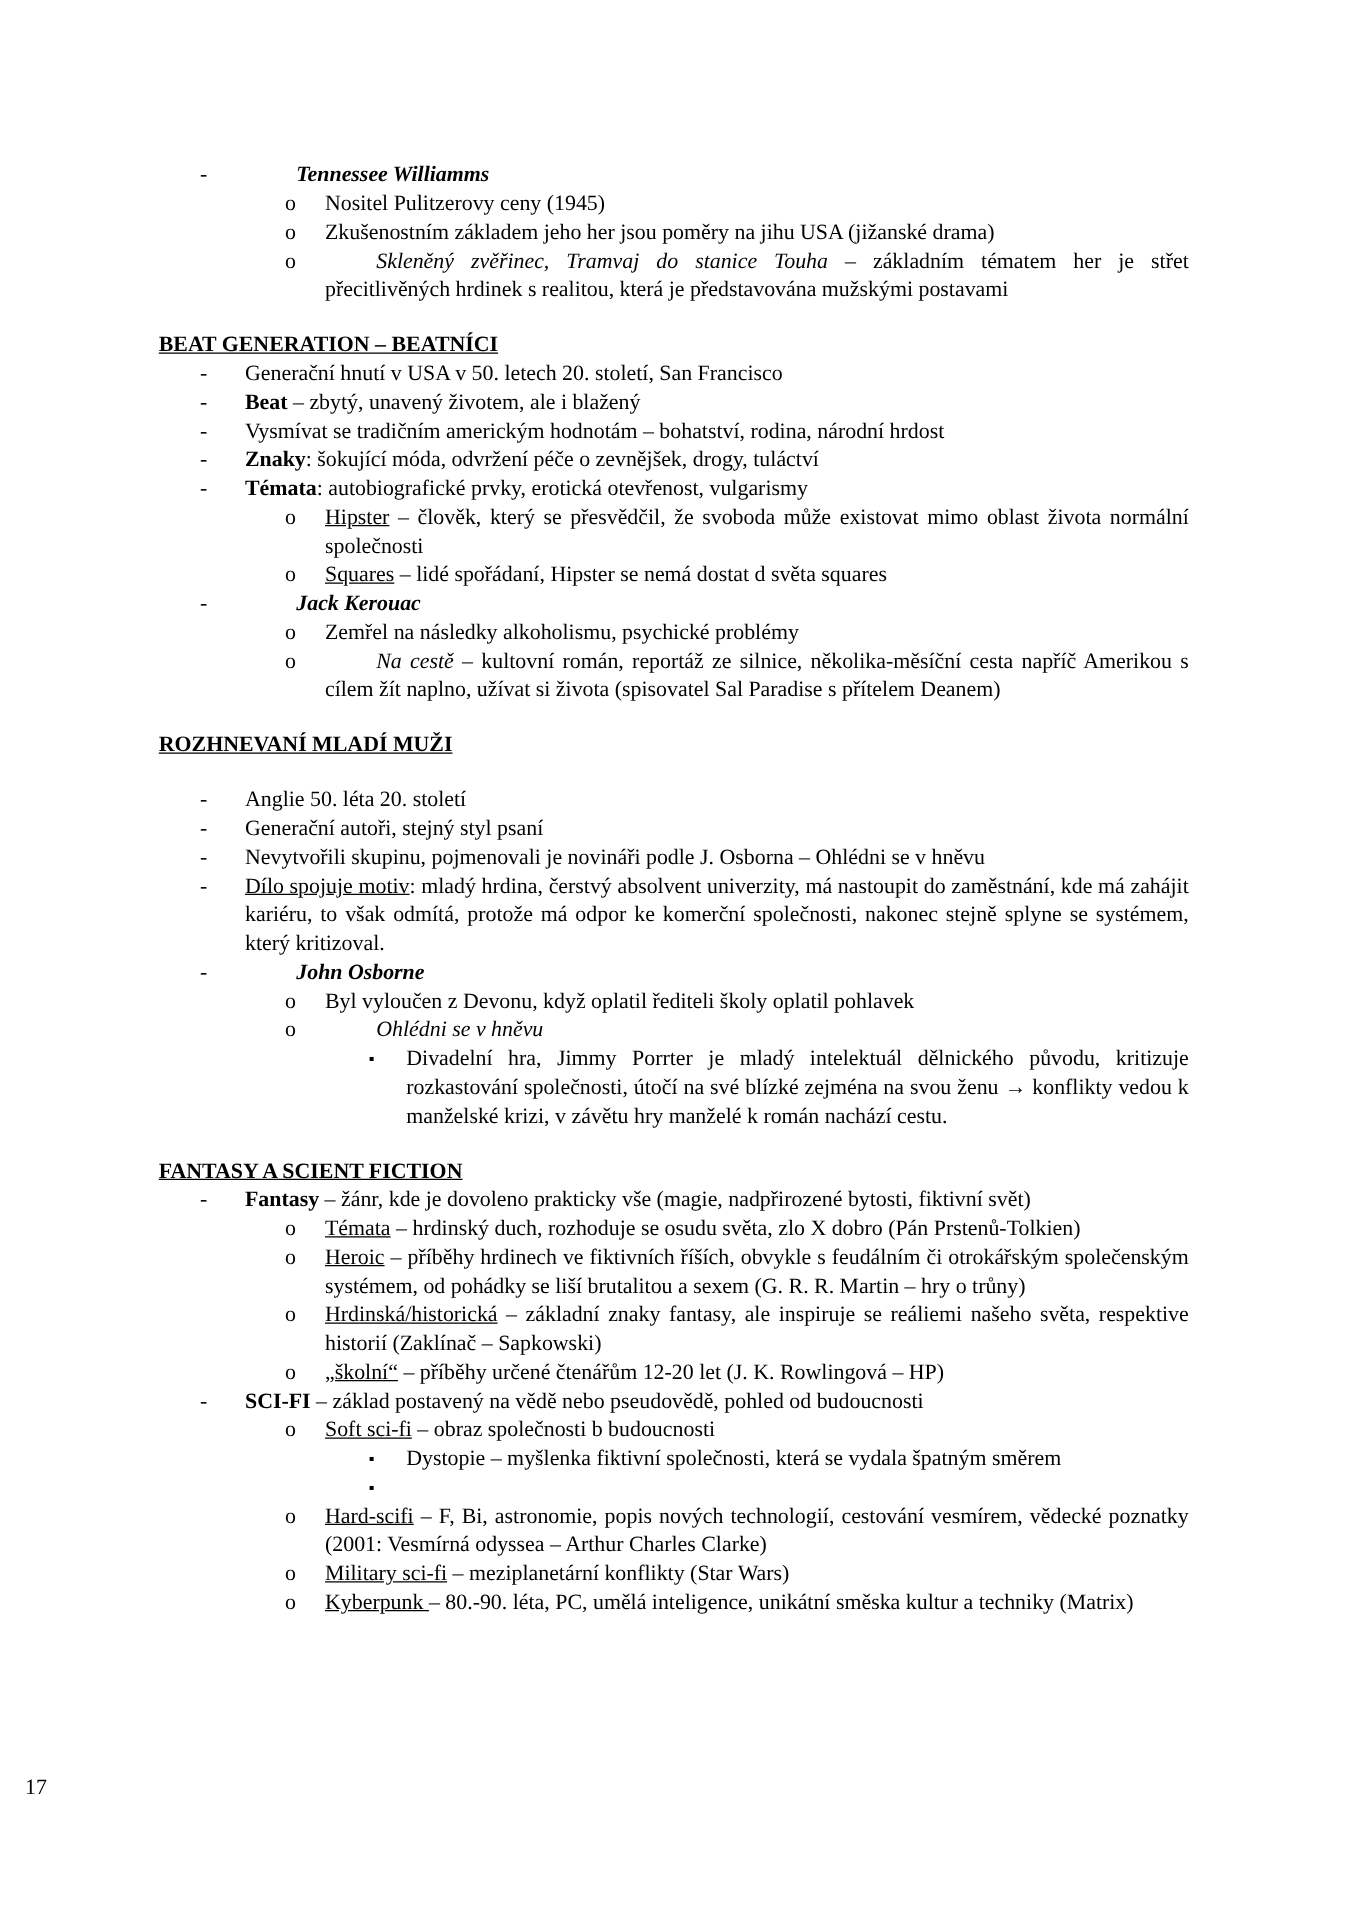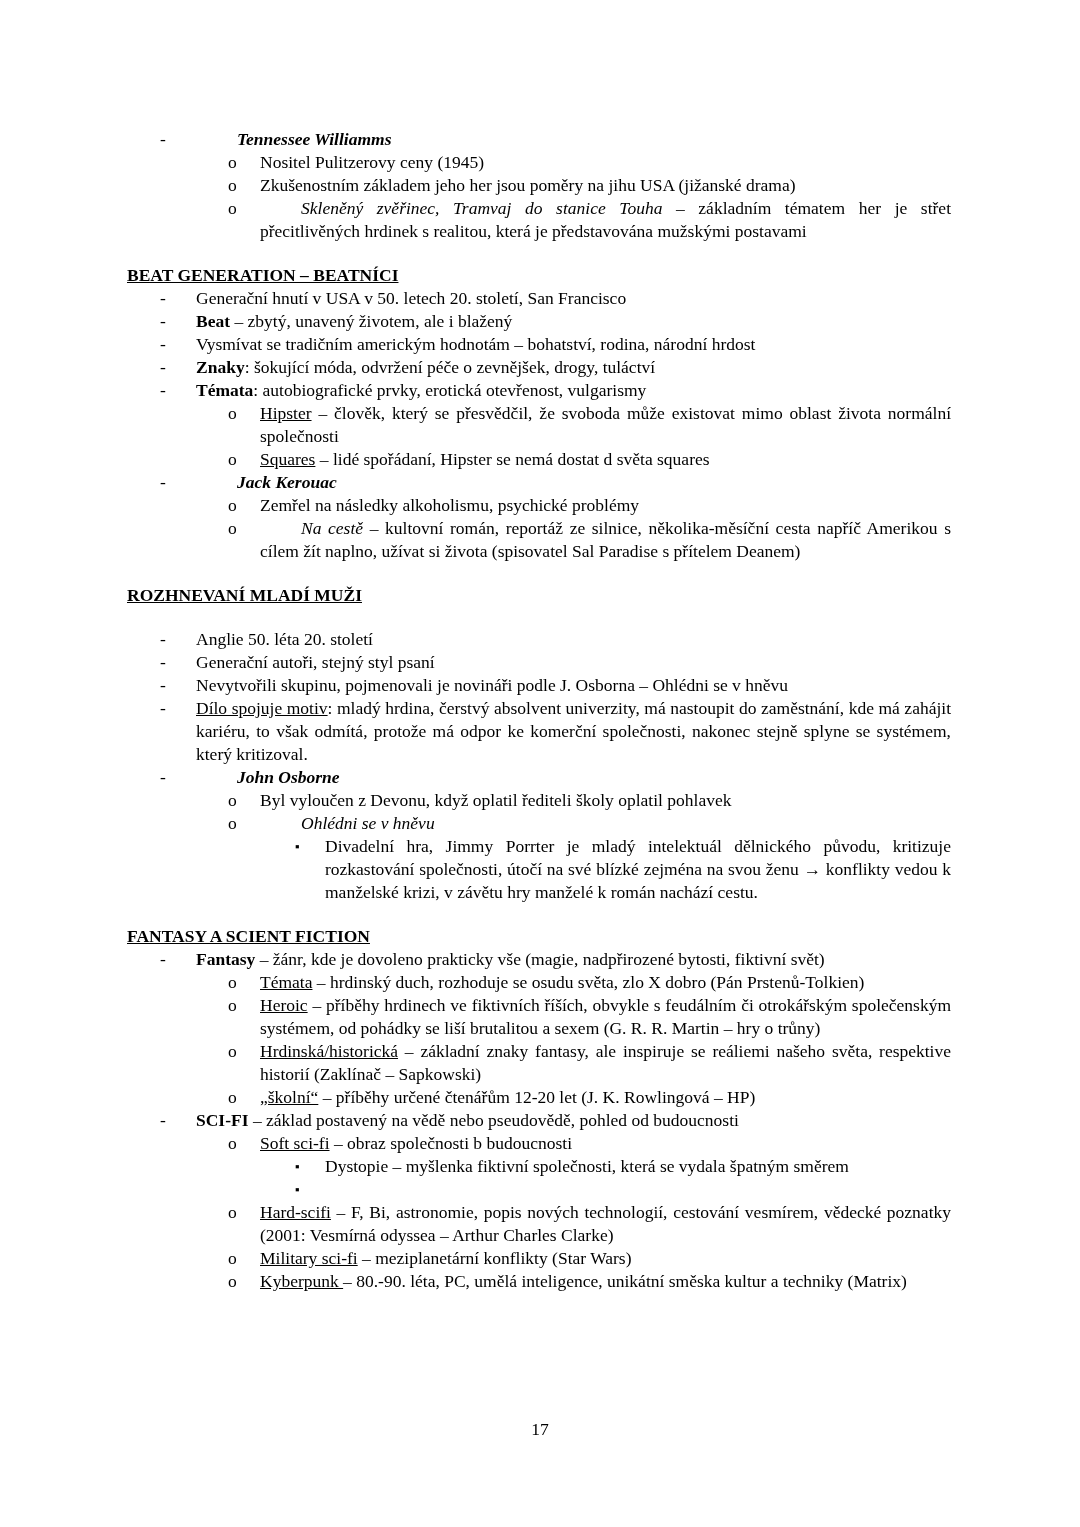--- a/index.html
+++ b/index.html
@@ -47,21 +47,22 @@
   .lvl2 .bullet { margin-left: 101px; width: 32px; }
   .lvl3 .bullet { margin-left: 168px; width: 30px; font-size: 13px; line-height: 23px; }
   .b { font-weight: bold; }
   .i { font-style: italic; margin-left: 41px; }
   .u { text-decoration: underline; }
   .footer {
     position: absolute;
     left: 0;
     top: 1418px;
     width: 100%;
-    text-align: center;
+    text-align: left;
+    padding-left: 20px;
   }
 </style>
 </head>
 <body>
 
 <div class="page">
   <div class="content">
       <div class="item lvl1">
         <span class="bullet">-</span>
         <span class="text"><span class="b i">Tennessee Williamms</span></span>

